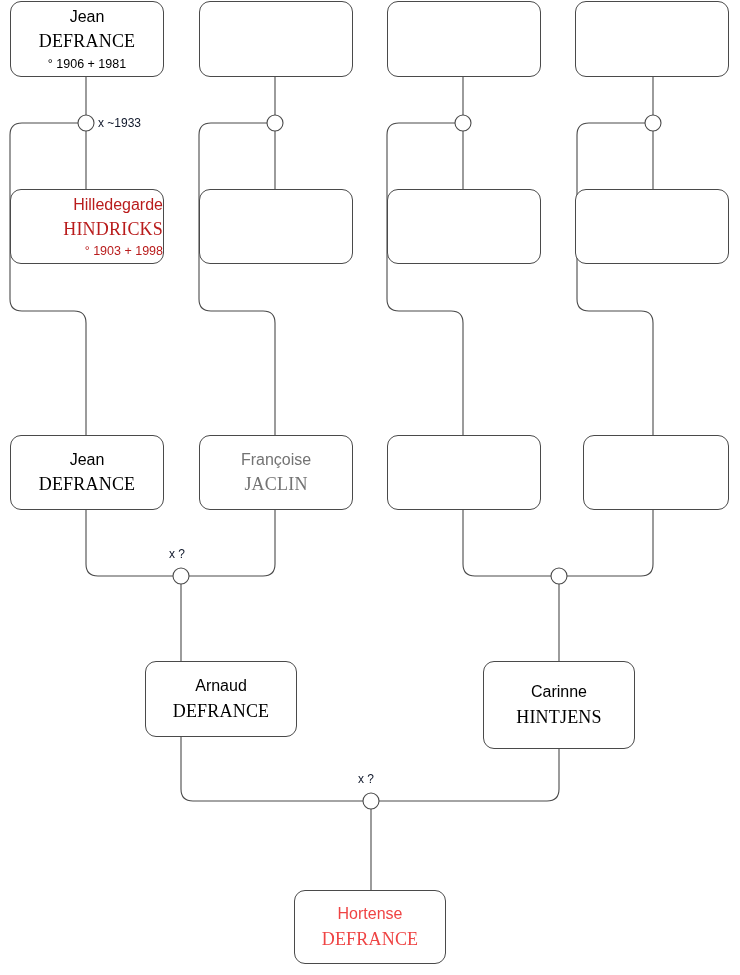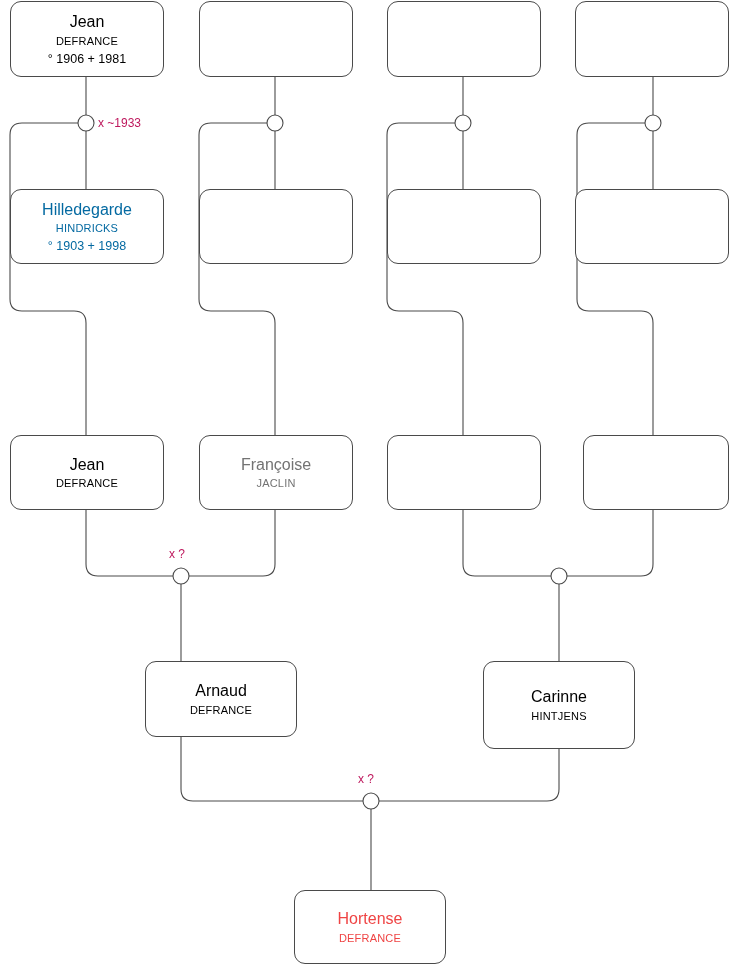--- a/index.html
+++ b/index.html
@@ -36,34 +36,35 @@
     align-items: center;
     justify-content: center;
     font-family: "Liberation Sans", sans-serif;
     color: #000000;
     line-height: 1.45;
   }
   .person-given {
     font-size: 16px;
   }
   .person-surname {
-    font-size: 11px;
+    font-size: 18px;
     letter-spacing: 0.2px;
+    font-family: Liberation Serif, serif;
   }
   .person-dates {
     font-size: 12.5px;
   }
   .person-given:empty, .person-surname:empty, .person-dates:empty {
     display: none;
   }
   .union-label {
     position: absolute;
     font-family: "Liberation Sans", sans-serif;
     font-size: 12px;
-    color: #be185d;
+    color: #0f172a;
     white-space: nowrap;
   }
 </style>
 </head>
 <body>
 
 <div id="tree-canvas">
 
   <svg id="tree-svg" viewBox="0 0 740 975" xmlns="http://www.w3.org/2000/svg">
     <g id="connector-group" fill="none" stroke="#4a4a4a" stroke-width="1.1">
@@ -102,21 +103,21 @@
 
   <div id="boxes-layer">
       <div class="person-box" style="left: 10px; top: 1px; width: 154px; height: 76px; border-color: rgb(74, 74, 74); background: rgb(255, 255, 255); color: rgb(0, 0, 0);">
         <div class="person-given">Jean</div>
         <div class="person-surname">DEFRANCE</div>
         <div class="person-dates">° 1906 + 1981</div>
       </div>
       <div class="person-box" style="left: 199px; top: 1px; width: 154px; height: 76px; border-color: rgb(74, 74, 74); background: rgb(255, 255, 255); color: rgb(0, 0, 0);"></div>
       <div class="person-box" style="left: 387px; top: 1px; width: 154px; height: 76px; border-color: rgb(74, 74, 74); background: rgb(255, 255, 255); color: rgb(0, 0, 0);"></div>
       <div class="person-box" style="left: 575px; top: 1px; width: 154px; height: 76px; border-color: rgb(74, 74, 74); background: rgb(255, 255, 255); color: rgb(0, 0, 0);"></div>
-      <div class="person-box" style="left: 10px; top: 189px; width: 154px; height: 75px; border-color: rgb(74, 74, 74); background: rgb(255, 255, 255); color: #0369a1;">
+      <div class="person-box" style="left: 10px; top: 189px; width: 154px; height: 75px; border-color: rgb(74, 74, 74); background: rgb(255, 255, 255); color: #b91c1c; align-items: flex-end;">
         <div class="person-given">Hilledegarde</div>
         <div class="person-surname">HINDRICKS</div>
         <div class="person-dates">° 1903 + 1998</div>
       </div>
       <div class="person-box" style="left: 199px; top: 189px; width: 154px; height: 75px; border-color: rgb(74, 74, 74); background: rgb(255, 255, 255); color: rgb(0, 0, 0);"></div>
       <div class="person-box" style="left: 387px; top: 189px; width: 154px; height: 75px; border-color: rgb(74, 74, 74); background: rgb(255, 255, 255); color: rgb(0, 0, 0);"></div>
       <div class="person-box" style="left: 575px; top: 189px; width: 154px; height: 75px; border-color: rgb(74, 74, 74); background: rgb(255, 255, 255); color: rgb(0, 0, 0);"></div>
       <div class="person-box" style="left: 10px; top: 435px; width: 154px; height: 75px; border-color: rgb(74, 74, 74); background: rgb(255, 255, 255); color: rgb(0, 0, 0);">
         <div class="person-given">Jean</div>
         <div class="person-surname">DEFRANCE</div>

